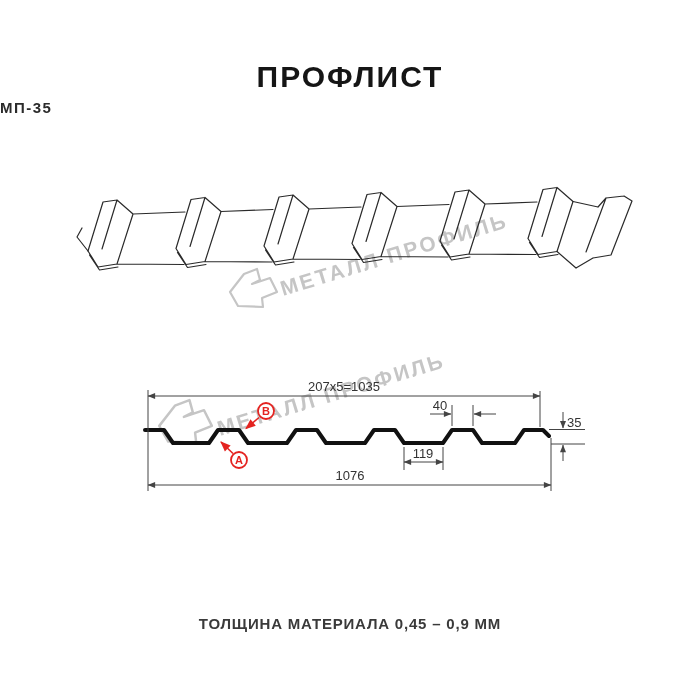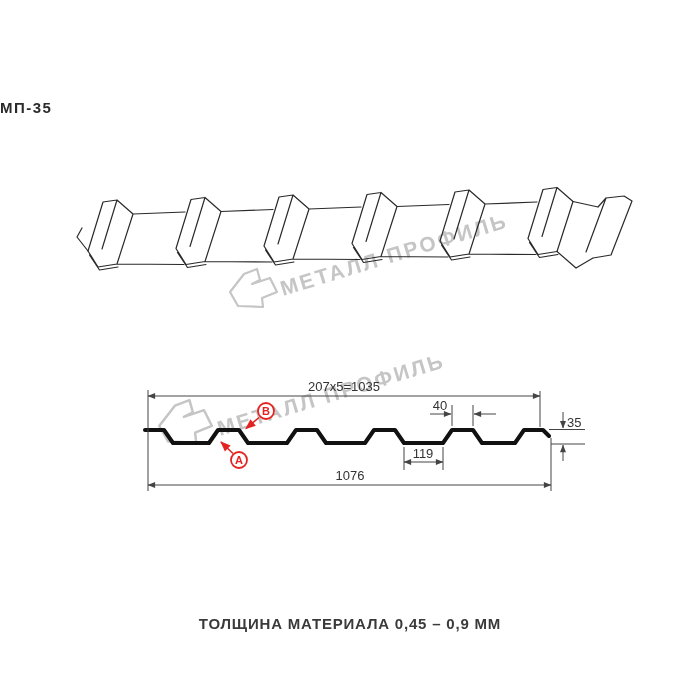--- a/index.html
+++ b/index.html
@@ -99,15 +99,16 @@
       <circle cx="266" cy="411" r="8" fill="#fff" stroke="#e42320" stroke-width="1.8"></circle>
       <text class="callout-letter" x="266" y="415" text-anchor="middle">В</text>
     </g>
     <g>
       <path class="red" d="M233,453.5 L221,442" marker-end="url(#arrR)"></path>
       <circle cx="239" cy="460" r="8" fill="#fff" stroke="#e42320" stroke-width="1.8"></circle>
       <text class="callout-letter" x="239" y="464" text-anchor="middle">А</text>
     </g>
   </svg>
 
+  <div class="title">ПРОФЛИСТ</div>
   <div class="subtitle">МП-35</div>
   <div class="footer">ТОЛЩИНА МАТЕРИАЛА 0,45 – 0,9 ММ</div>
 </div>
 
 </body></html>

